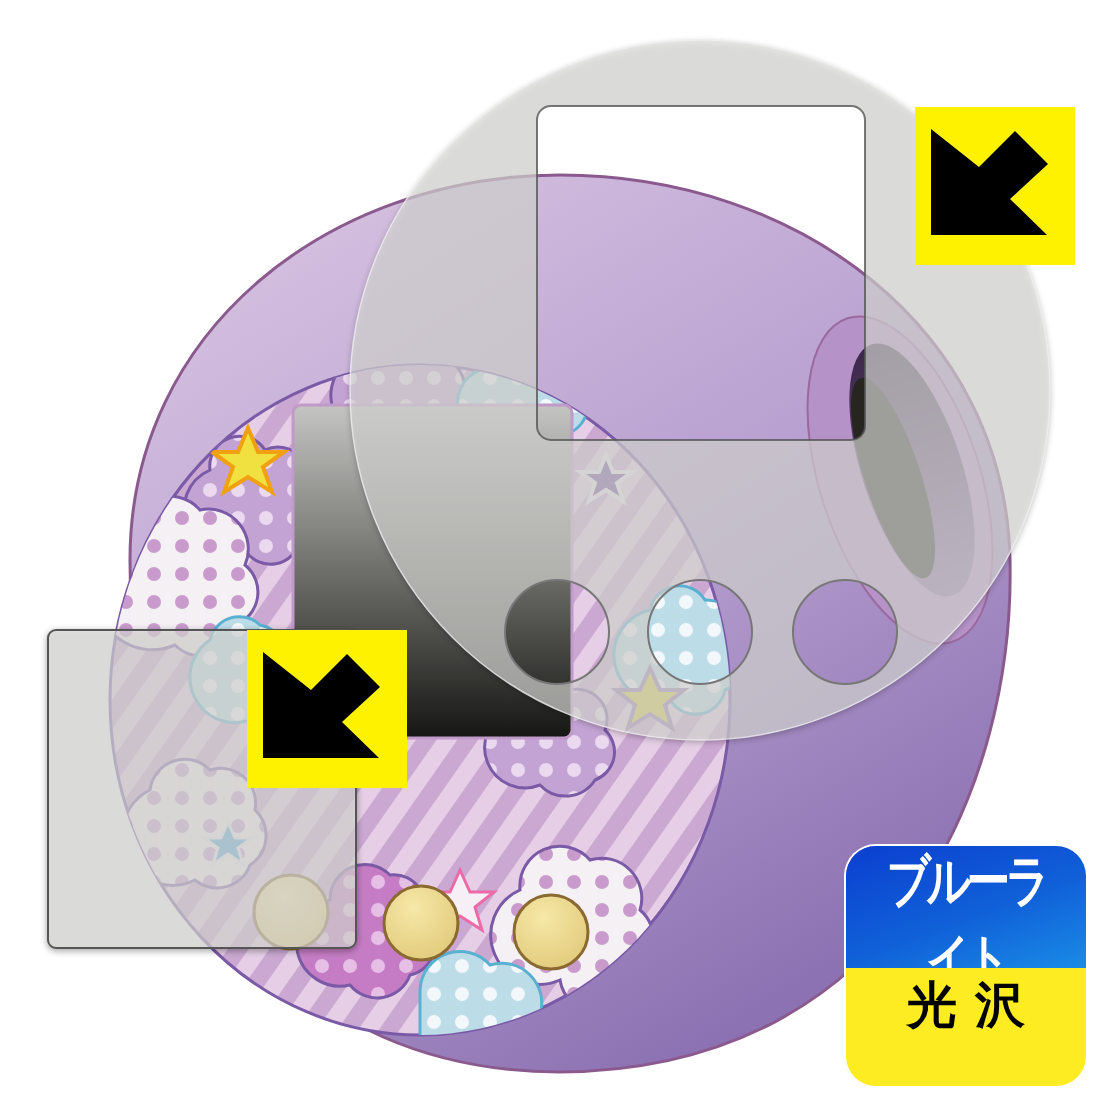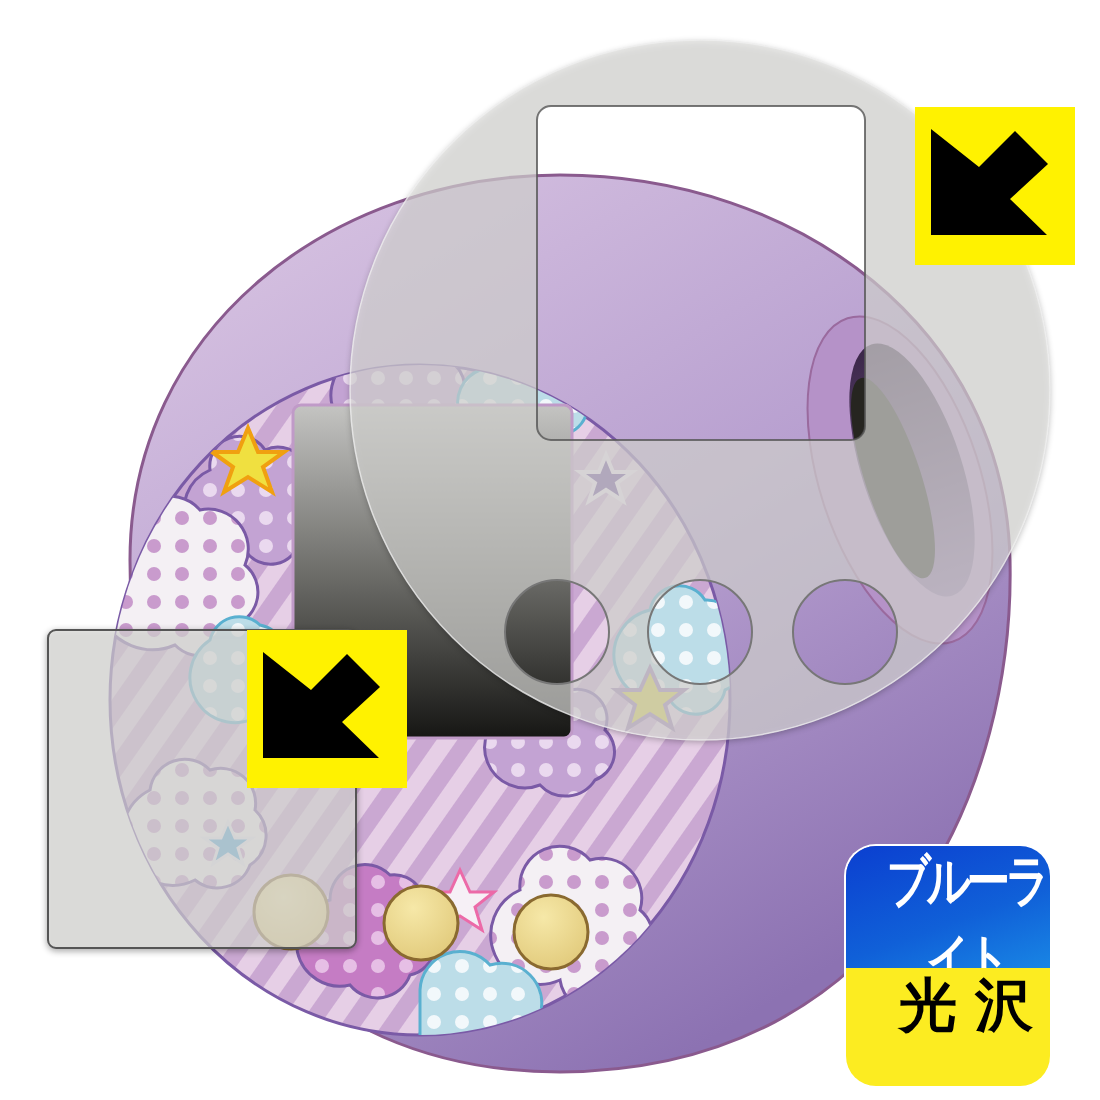--- a/index.html
+++ b/index.html
@@ -1,23 +1,23 @@
 <!DOCTYPE html>
 <html><head>
 <meta charset="utf-8">
 <style>
   html,body{margin:0;padding:0;background:#ffffff;}
   body{width:1100px;height:1100px;position:relative;overflow:hidden;font-family:"DejaVu Sans",sans-serif;}
   .layer{position:absolute;left:0;top:0;width:1100px;height:1100px;}
-  .badge{position:absolute;left:846px;top:846px;width:204px;height:240px;border-radius:30px;overflow:hidden;box-shadow:0 0 0 2px #ffffff;}
+  .badge{position:absolute;left:846px;top:846px;width:240px;height:240px;border-radius:30px;overflow:hidden;box-shadow:0 0 0 2px #ffffff;}
   .badge-top{position:absolute;left:0;top:0;width:240px;height:122px;background:linear-gradient(160deg,#0b3fd0 0%,#1060d8 55%,#1a8be6 100%);}
   .badge-bottom{position:absolute;left:0;top:122px;width:240px;height:118px;background:#fcec21;}
   .badge-line1{position:absolute;left:0;top:-4px;width:240px;text-align:center;color:#fff;font-family:"DejaVu Sans",sans-serif;font-weight:bold;font-size:56px;letter-spacing:-6px;transform:scaleX(0.78);transform-origin:center;line-height:78px;}
   .badge-line2{position:absolute;left:0;top:62px;width:240px;text-align:center;color:#fff;font-family:"DejaVu Sans",sans-serif;font-weight:bold;font-size:50px;letter-spacing:2px;line-height:60px;}
-  .badge-line3{position:absolute;left:0;top:6px;width:240px;text-align:center;color:#000;font-family:"DejaVu Sans",sans-serif;font-weight:bold;font-size:58px;letter-spacing:18px;line-height:62px;padding-left:18px;box-sizing:border-box;}
+  .badge-line3{position:absolute;left:0;top:6px;width:240px;text-align:center;color:#000;font-family:"DejaVu Sans",sans-serif;font-weight:bold;font-size:50px;letter-spacing:18px;line-height:62px;padding-left:18px;box-sizing:border-box;}
   .arrow-box{position:absolute;background:#fff200;}
 </style>
 </head>
 <body>
 
 <svg class="layer" width="1100" height="1100" viewBox="0 0 1100 1100" xmlns="http://www.w3.org/2000/svg">
   <defs>
     <linearGradient id="bodyGrad" x1="0" y1="0" x2="0.6" y2="1">
       <stop offset="0" stop-color="#dcc8e4"></stop>
       <stop offset="0.55" stop-color="#b8a0d0"></stop>

